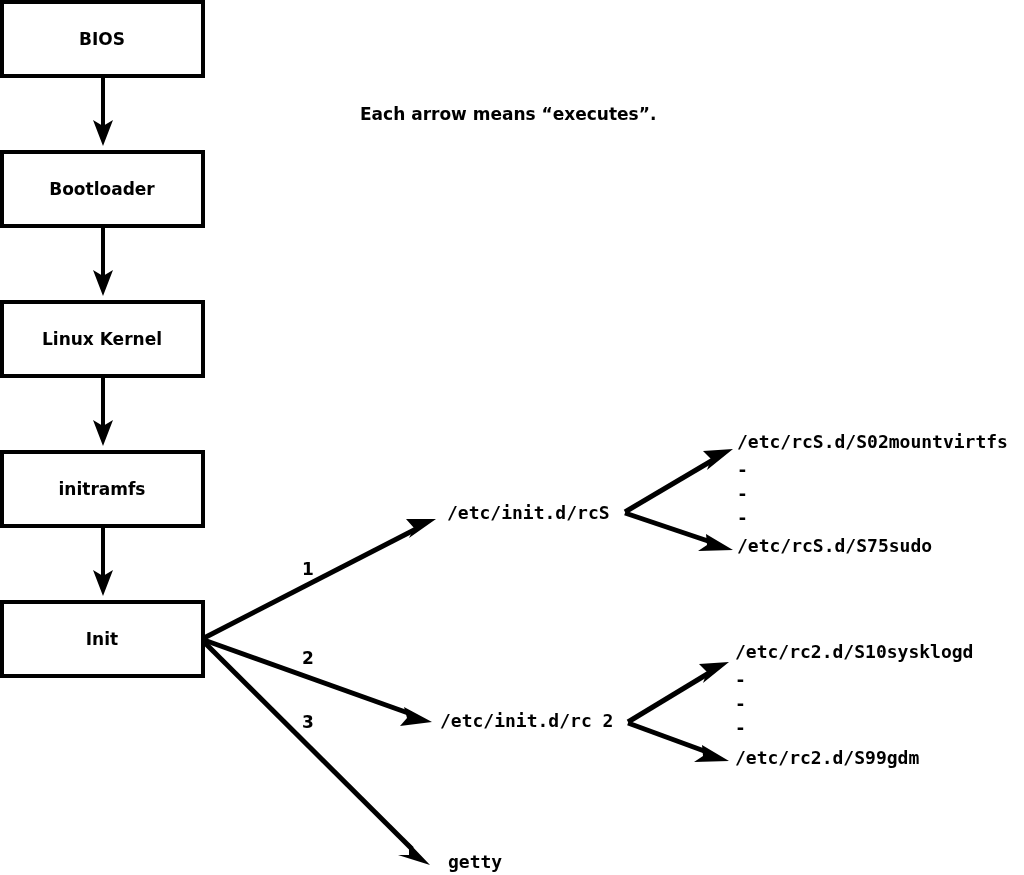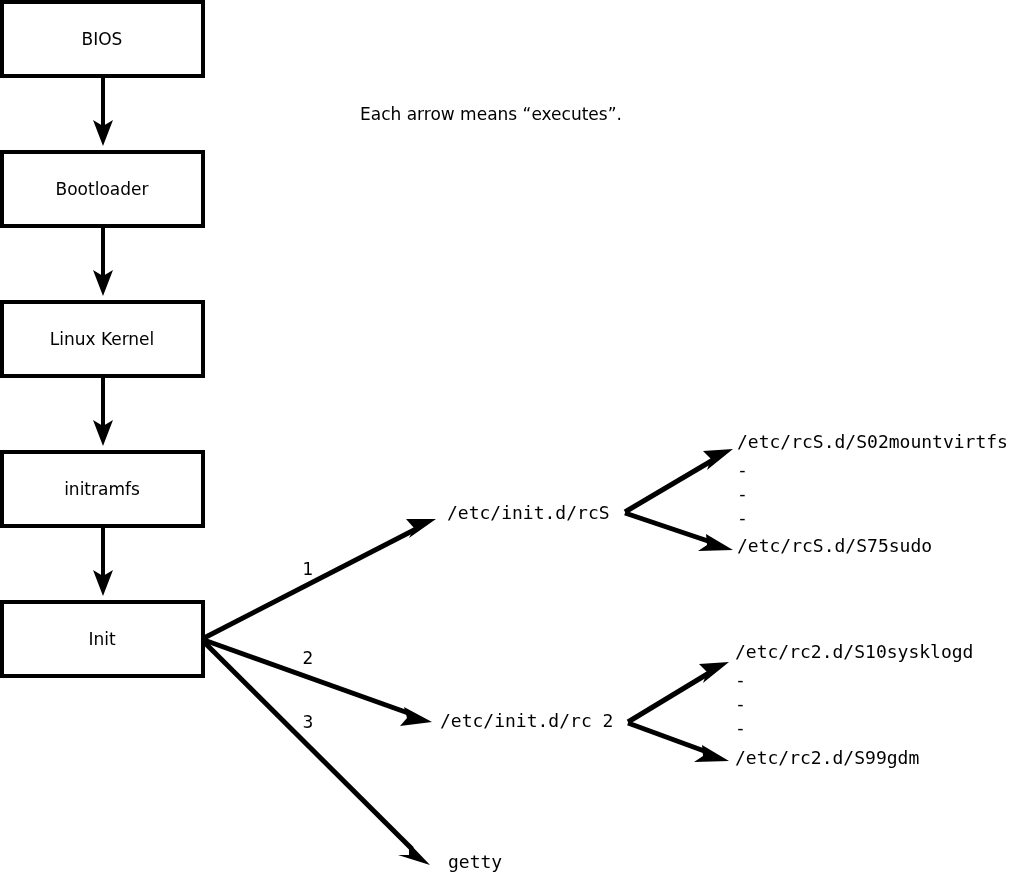--- a/index.html
+++ b/index.html
@@ -12,20 +12,21 @@
     height: 875px;
     position: relative;
     overflow: hidden;
     font-family: "DejaVu Sans", sans-serif;
   }
   #diagram-root {
     position: absolute;
     inset: 0;
     width: 1024px;
     height: 875px;
+    font-weight: bold;
   }
   svg.diagram-svg {
     position: absolute;
     top: 0;
     left: 0;
     width: 1024px;
     height: 875px;
     display: block;
   }
   .stage-box {

